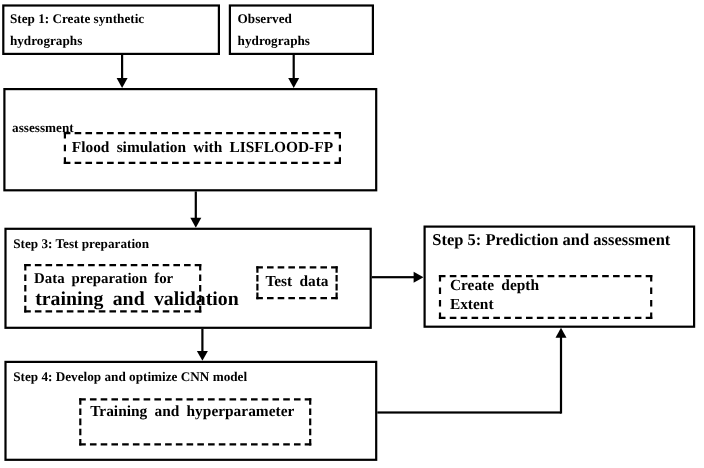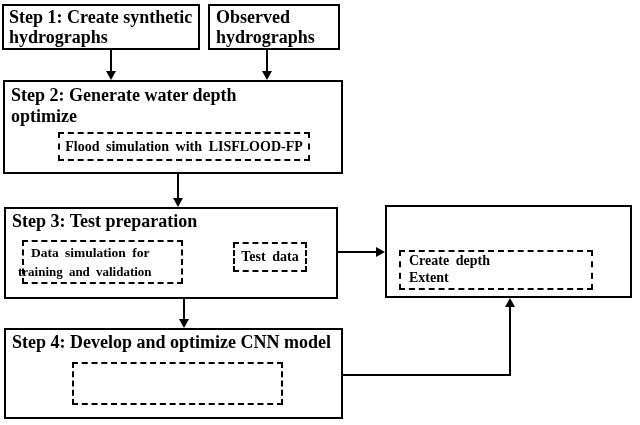--- a/index.html
+++ b/index.html
@@ -19,21 +19,21 @@
   }
   .dashed{
     position:absolute;
     border:2.2px dashed #000;
     background:transparent;
     box-sizing:border-box;
   }
   .title{
     position:absolute;
     font-weight:bold;
-    font-size:18px;
+    font-size:12px;
     line-height:20px;
     white-space:nowrap;
   }
   .sub{
     font-weight:bold;
     font-size:14px;
     white-space:nowrap;
     word-spacing:0.22em;
   }
   .sub-lines{
@@ -68,50 +68,51 @@
   <div class="title" style="left:216px;top:7px;text-align:center;">Observed</div>
   <div class="title" style="left:216px;top:27px;">hydrographs</div>
 
   <div class="vline" style="left:109.75px;top:49px;height:23px;"></div>
   <div class="ah ah-down" style="left:106px;top:71px;"></div>
 
   <div class="vline" style="left:265.75px;top:49px;height:23px;"></div>
   <div class="ah ah-down" style="left:262px;top:71px;"></div>
 
   <div class="box" style="left:3px;top:80px;width:340px;height:94px;"></div>
-  <div class="title" style="left:11px;top:85px;">Step 2: Generate water depth</div>
-  <div class="title" style="left:11px;top:106px;">optimize</div>
-  <div class="dashed center-flex" style="left:58px;top:132px;width:252px;height:29px;">
+  <div class="title" style="left:11px;top:106px;">assessment</div>
+  <div class="dashed center-flex" style="left:58px;top:120px;width:252px;height:29px;">
     <span class="sub">Flood simulation with LISFLOOD-FP</span>
   </div>
 
   <div class="vline" style="left:176.75px;top:174px;height:25px;"></div>
   <div class="ah ah-down" style="left:173px;top:198px;"></div>
 
   <div class="box" style="left:4px;top:207px;width:334px;height:92px;"></div>
   <div class="title" style="left:12px;top:211px;">Step 3: Test preparation</div>
   <div class="dashed" style="left:22px;top:240px;width:161px;height:44px;"></div>
-  <div class="sub-lines" style="left:31px;top:243px;font-size:13.5px;line-height:19px;">Data simulation for</div>
-  <div class="sub-lines" style="left:18px;top:262px;font-size:13px;line-height:19px;">training and validation</div>
+  <div class="sub-lines" style="left:31px;top:243px;font-size:13.5px;line-height:19px;">Data preparation for</div>
+  <div class="sub-lines" style="left:32px;top:262px;font-size:18px;line-height:19px;">training and validation</div>
   <div class="dashed center-flex" style="left:233px;top:242px;width:74px;height:30px;justify-content:center;">
     <span class="sub">Test data</span>
   </div>
 
   <div class="vline" style="left:182.75px;top:299px;height:21px;"></div>
   <div class="ah ah-down" style="left:179px;top:319px;"></div>
 
   <div class="hline" style="left:338px;top:250.75px;width:39px;"></div>
   <div class="ah ah-right" style="left:376px;top:247px;"></div>
 
   <div class="box" style="left:4px;top:328px;width:339px;height:91px;"></div>
   <div class="title" style="left:12px;top:332px;text-align:center;">Step 4: Develop and optimize CNN model</div>
   <div class="dashed" style="left:72px;top:362px;width:211px;height:43px;"></div>
+  <div class="sub-lines" style="left:82px;top:365px;font-size:14px;line-height:19px;">Training and hyperparameter</div>
 
   <div class="hline" style="left:343px;top:373.75px;width:167px;"></div>
   <div class="vline" style="left:508.75px;top:306px;height:70px;"></div>
   <div class="ah ah-up" style="left:505px;top:298px;"></div>
 
   <div class="box" style="left:385px;top:205px;width:247px;height:93px;"></div>
+  <div class="title" style="left:393px;top:209px;font-size:15px;">Step 5: Prediction and assessment</div>
   <div class="dashed" style="left:399px;top:250px;width:194px;height:40px;"></div>
   <div class="sub-lines" style="left:409px;top:252px;font-size:14px;line-height:17px;">Create depth</div>
   <div class="sub-lines" style="left:409px;top:269px;font-size:14px;line-height:17px;">Extent</div>
 
 </div>
 
 </body></html>

